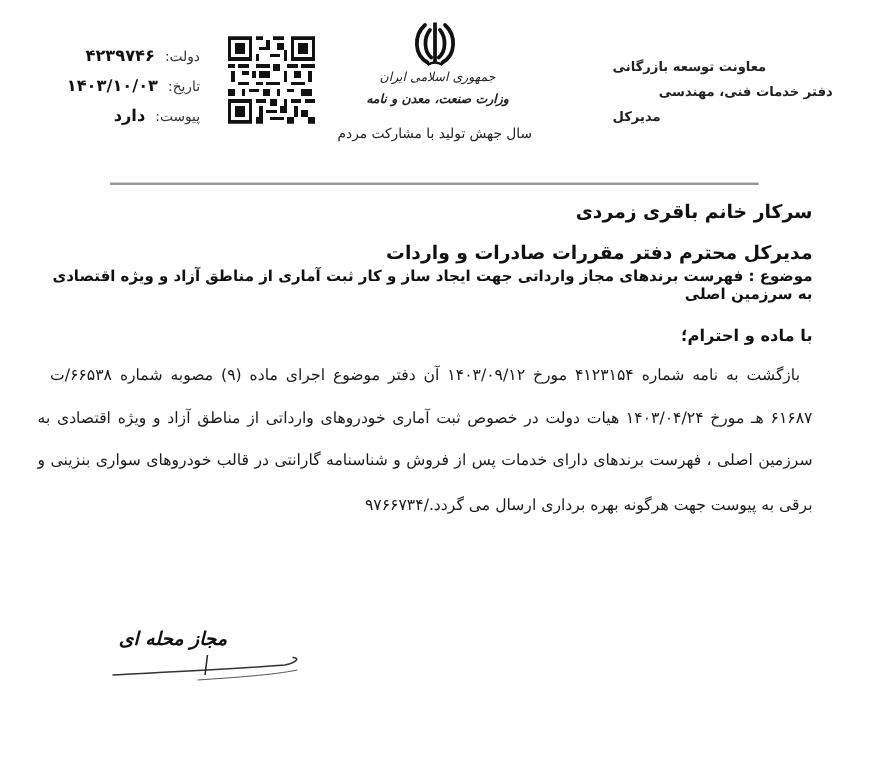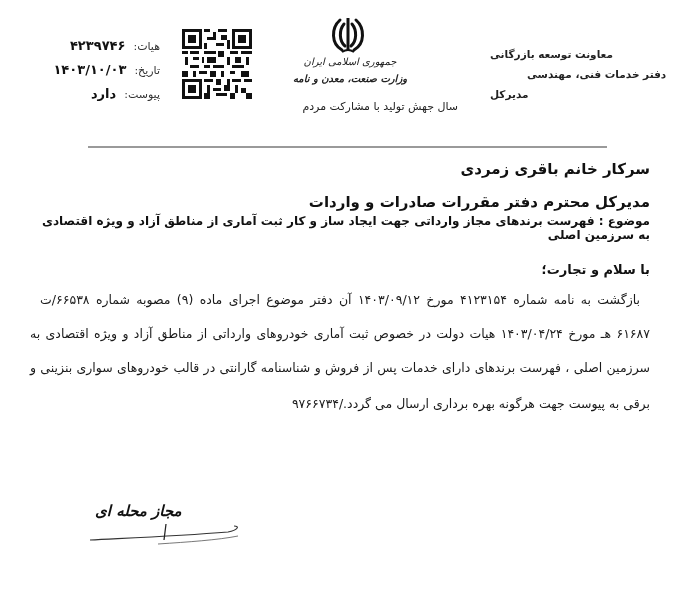--- a/index.html
+++ b/index.html
@@ -12,21 +12,21 @@
     .meta-row { position: absolute; display: flex; flex-direction: row-reverse; align-items: baseline; gap: 8px; }
     .meta-label { font-size: 11px; color: #333; direction: rtl; }
     .meta-value { font-size: 13px; font-weight: bold; color: #111; direction: rtl; }
 
     
     .qr { position: absolute; left: 182px; top: 29px; width: 70px; height: 70px; }
 
     
     .emblem { position: absolute; left: 328px; top: 14px; width: 40px; height: 42px; }
     .ministry-line { position: absolute; text-align: center; width: 160px; left: 270px; font-family: "DejaVu Serif", serif; font-style: italic; font-size: 10px; color: #222; direction: rtl; }
-    .slogan { position: absolute; left: 278px; top: 100px; width: 180px; text-align: right; font-size: 11px; color: #222; direction: rtl; }
+    .slogan { position: absolute; left: 270px; top: 100px; width: 180px; text-align: left; font-size: 11px; color: #222; direction: rtl; }
 
     
     .office { position: absolute; left: 490px; width: 150px; text-align: left; font-size: 10.5px; font-weight: bold; color: #222; direction: rtl; }
 
     .rule { position: absolute; left: 88px; top: 146px; width: 519px; height: 2px; background: #9a9a9a; }
 
     .addressee { position: absolute; right: 50px; font-size: 15px; font-weight: bold; direction: rtl; text-align: right; color: #111; }
     .subject { position: absolute; right: 50px; top: 214px; width: 620px; font-size: 12px; font-weight: bold; direction: rtl; text-align: right; color: #111; }
     .greeting { position: absolute; right: 50px; top: 262px; font-size: 13px; font-weight: bold; direction: rtl; color: #111; }
 
@@ -34,21 +34,21 @@
     .body-line.first { width: 600px; }
     .body-line.last { text-align-last: right; }
 
     .signature { position: absolute; left: 95px; top: 502px; font-family: "DejaVu Serif", serif; font-style: italic; font-size: 15px; font-weight: bold; direction: rtl; color: #111; }
     .sig-stroke { position: absolute; left: 88px; top: 520px; width: 160px; height: 30px; }
   </style>
 </head>
 <body>
 
 <div class="meta-row" style="left:60px; top:38px; width:100px; justify-content:flex-start;">
-  <span class="meta-label">هیات:</span>
+  <span class="meta-label">دولت:</span>
   <span class="meta-value">۴۲۳۹۷۴۶</span>
 </div>
 <div class="meta-row" style="left:52px; top:62px; width:108px;">
   <span class="meta-label">تاریخ:</span>
   <span class="meta-value">۱۴۰۳/۱۰/۰۳</span>
 </div>
 <div class="meta-row" style="left:86px; top:86px; width:74px;">
   <span class="meta-label">پیوست:</span>
   <span class="meta-value">دارد</span>
 </div>
@@ -133,21 +133,21 @@
 <div class="office" style="top:68px;margin-left:37px;">دفتر خدمات فنی، مهندسی</div>
 <div class="office" style="top:88px;">مدیرکل</div>
 
 <div class="rule"></div>
 
 <div class="addressee" style="top:160px;">سرکار خانم باقری زمردی</div>
 <div class="addressee" style="top:193px;">مدیرکل محترم دفتر مقررات صادرات و واردات</div>
 
 <div class="subject">موضوع : فهرست برندهای مجاز وارداتی جهت ایجاد ساز و کار ثبت آماری از مناطق آزاد و ویژه اقتصادی به سرزمین اصلی</div>
 
-<div class="greeting">با سلام و تجارت؛</div>
+<div class="greeting">با ماده و احترام؛</div>
 
 <div class="body-line first" style="top:292px; right:60px;">بازگشت به نامه شماره ۴۱۲۳۱۵۴ مورخ ۱۴۰۳/۰۹/۱۲ آن دفتر موضوع اجرای ماده (۹) مصوبه شماره ۶۶۵۳۸/ت</div>
 <div class="body-line" style="top:326px;">۶۱۶۸۷ هـ مورخ ۱۴۰۳/۰۴/۲۴ هیات دولت در خصوص ثبت آماری خودروهای وارداتی از مناطق آزاد و ویژه اقتصادی به</div>
 <div class="body-line" style="top:360px;">سرزمین اصلی ، فهرست برندهای دارای خدمات پس از فروش و شناسنامه گارانتی در قالب خودروهای سواری بنزینی و</div>
 <div class="body-line last" style="top:396px;">برقی به پیوست جهت هرگونه بهره برداری ارسال می گردد./۹۷۶۶۷۳۴</div>
 
 <div class="signature">مجاز محله ای</div>
 <svg class="sig-stroke" viewBox="0 0 160 30">
   <path d="M2 20 C40 18, 90 16, 140 12 C150 10, 152 6, 146 6" fill="none" stroke="#333" stroke-width="1.2"></path>
   <path d="M70 24 C100 22, 130 20, 150 16" fill="none" stroke="#555" stroke-width="0.8"></path>

